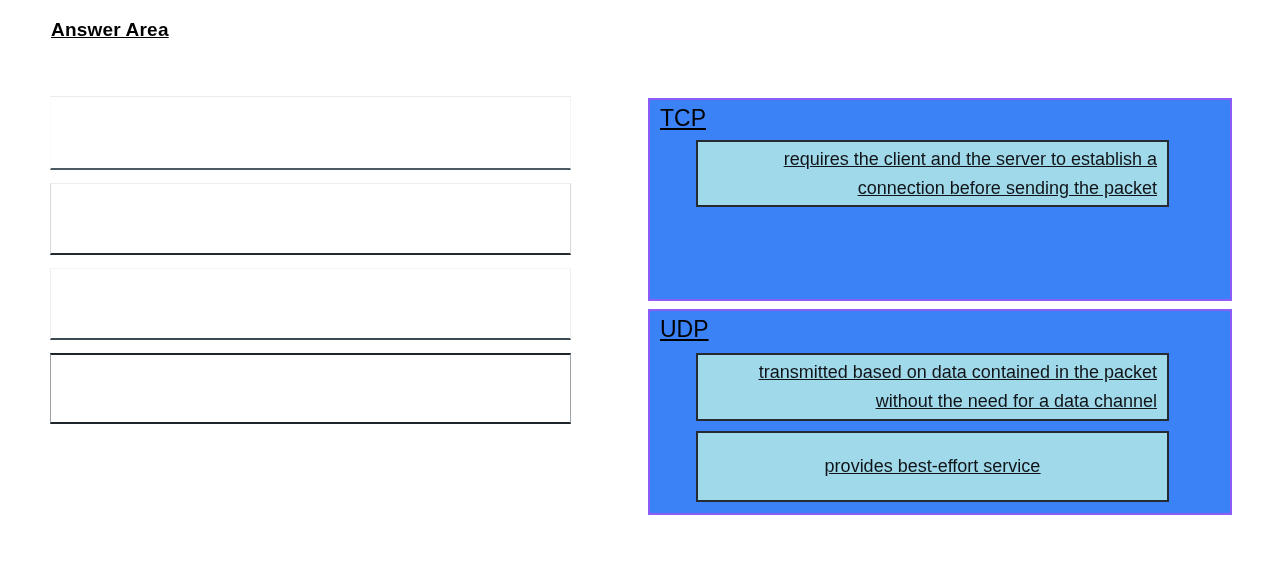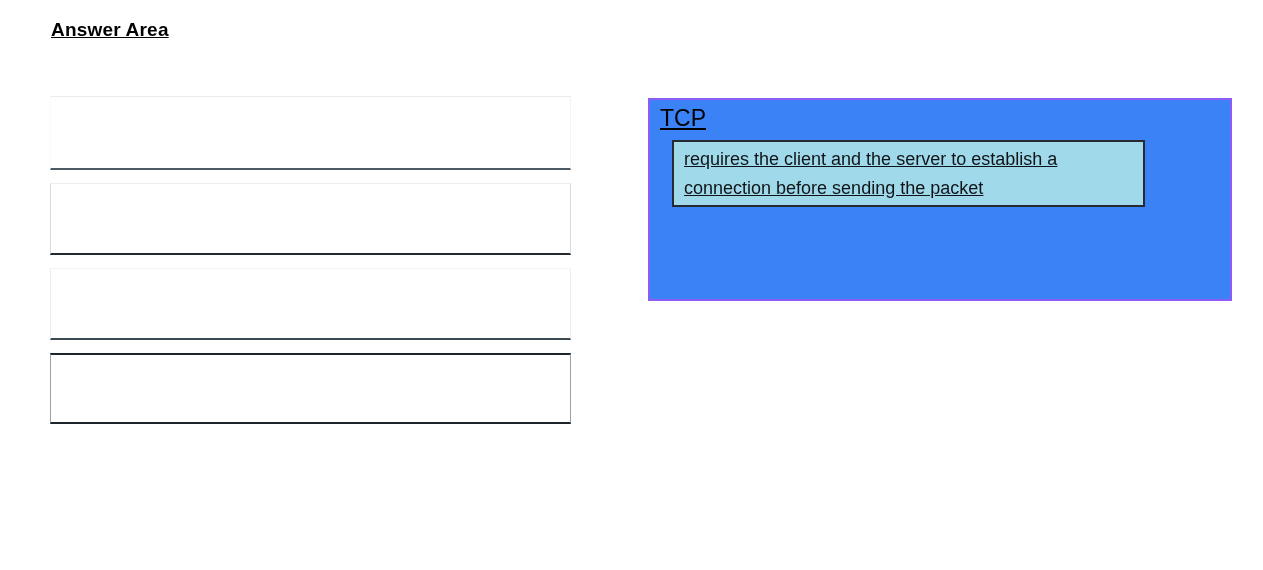--- a/index.html
+++ b/index.html
@@ -102,28 +102,28 @@
     left: 10px;
     top: 4px;
     font-size: 23px;
     line-height: 28px;
     color: #000000;
     font-family: "Liberation Sans", sans-serif;
   }
 
   .option {
     position: absolute;
-    left: 22px;
+    left: 46px;
     width: 473px;
     background: #a0daea;
     border: 2px solid #252b30;
     display: flex;
     align-items: center;
     justify-content: center;
-    text-align: left;
+    text-align: right;
     padding: 2px 10px;
   }
 
   .option-text {
     font-size: 18px;
     line-height: 29px;
     color: #101418;
     font-family: "Liberation Sans", sans-serif;
   }
 
@@ -151,14 +151,25 @@
 
   <div class="group tcp">
     <div class="group-label">TCP</div>
 
     <div class="option opt1">
       <span class="option-text">requires the client and the server to establish a connection before sending the packet</span>
     </div>
 
   </div>
 
+  <div class="group udp">
+    <div class="group-label">UDP</div>
+
+    <div class="option opt1">
+      <span class="option-text">transmitted based on data contained in the packet without the need for a data channel</span>
+    </div>
+
+    <div class="option opt2">
+      <span class="option-text">provides best-effort service</span>
+    </div>
+  </div>
 
 </div>
 
 </body></html>

